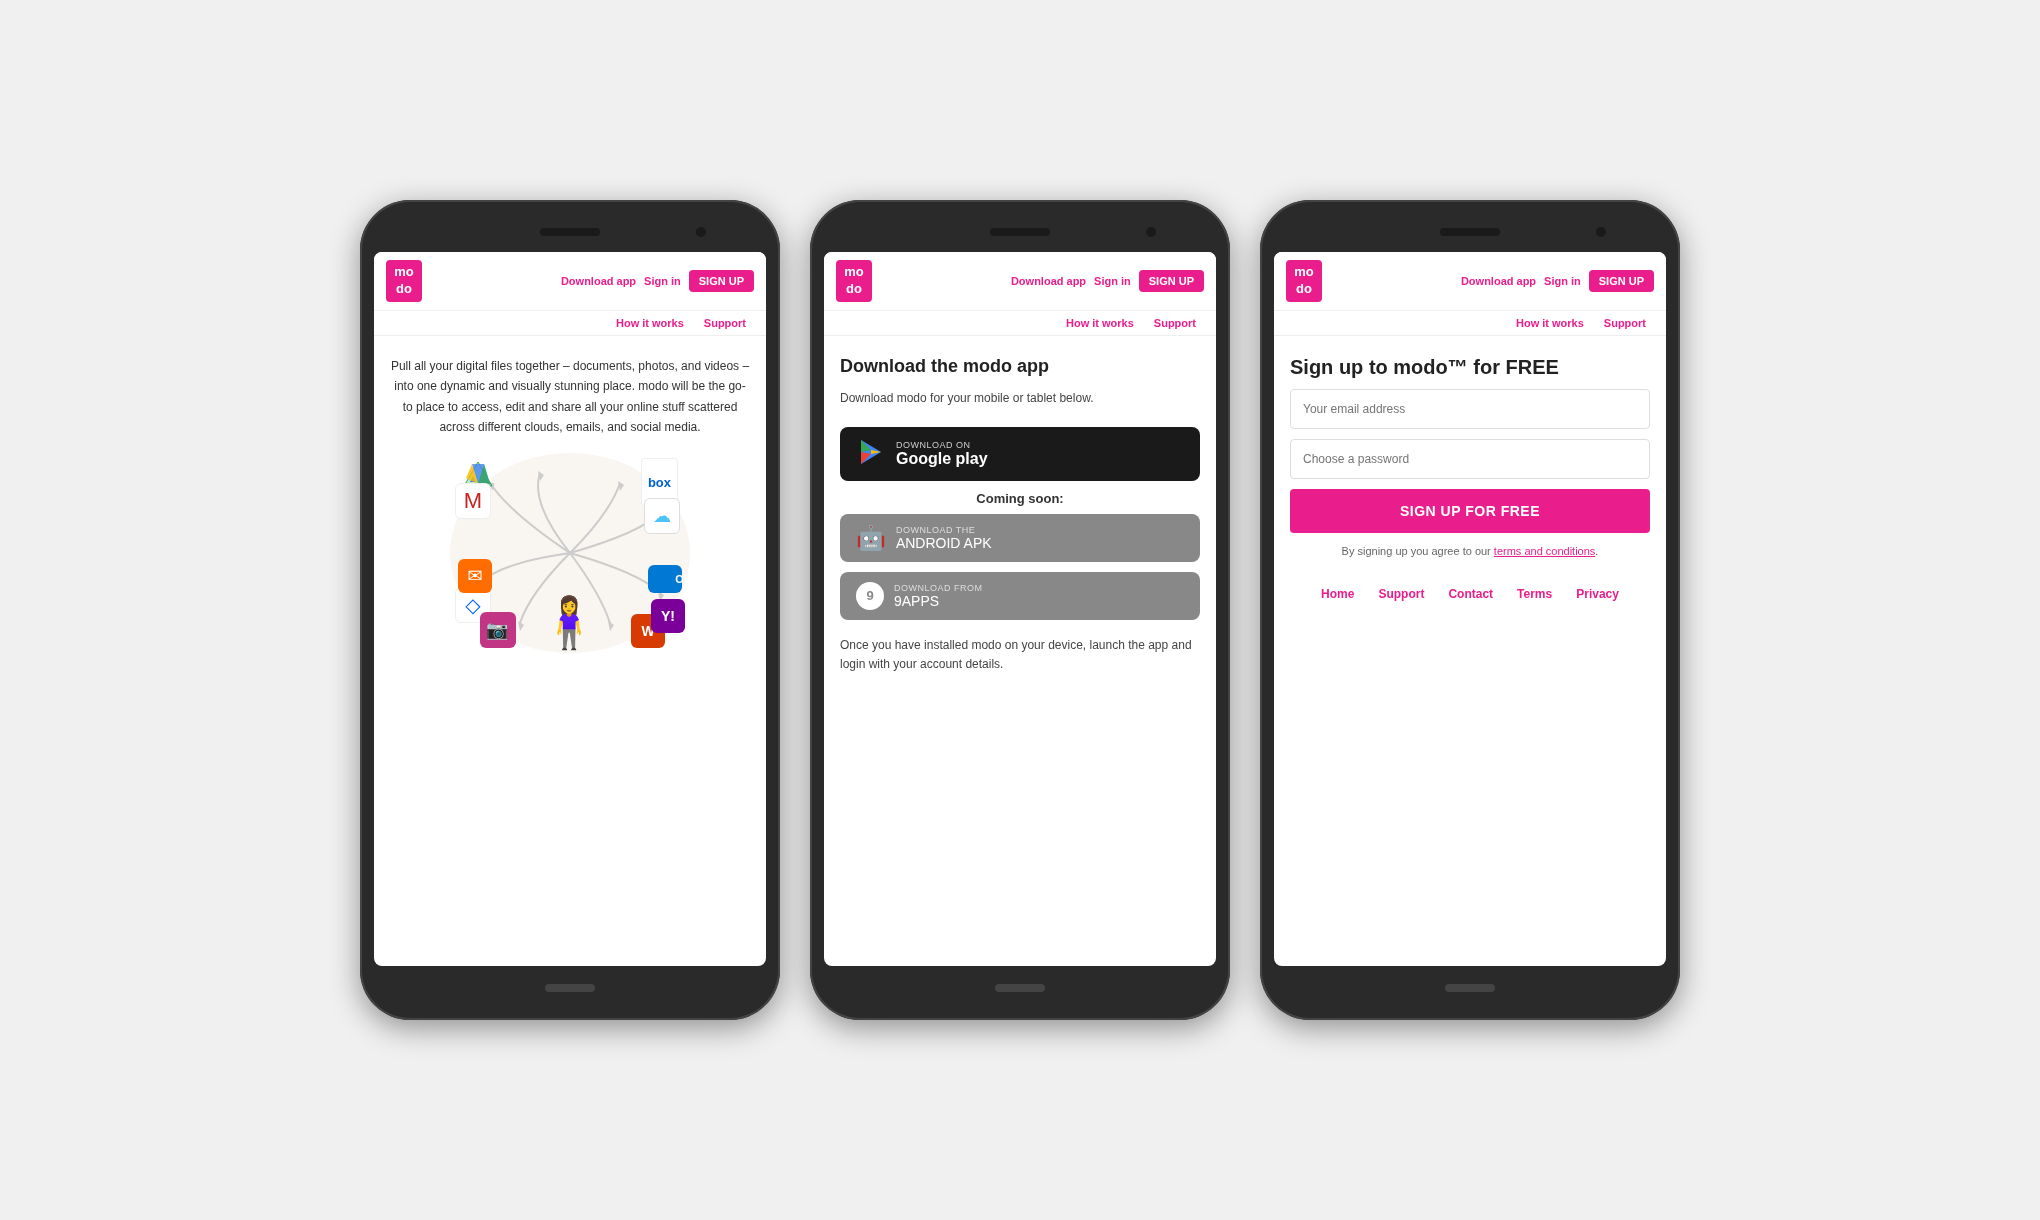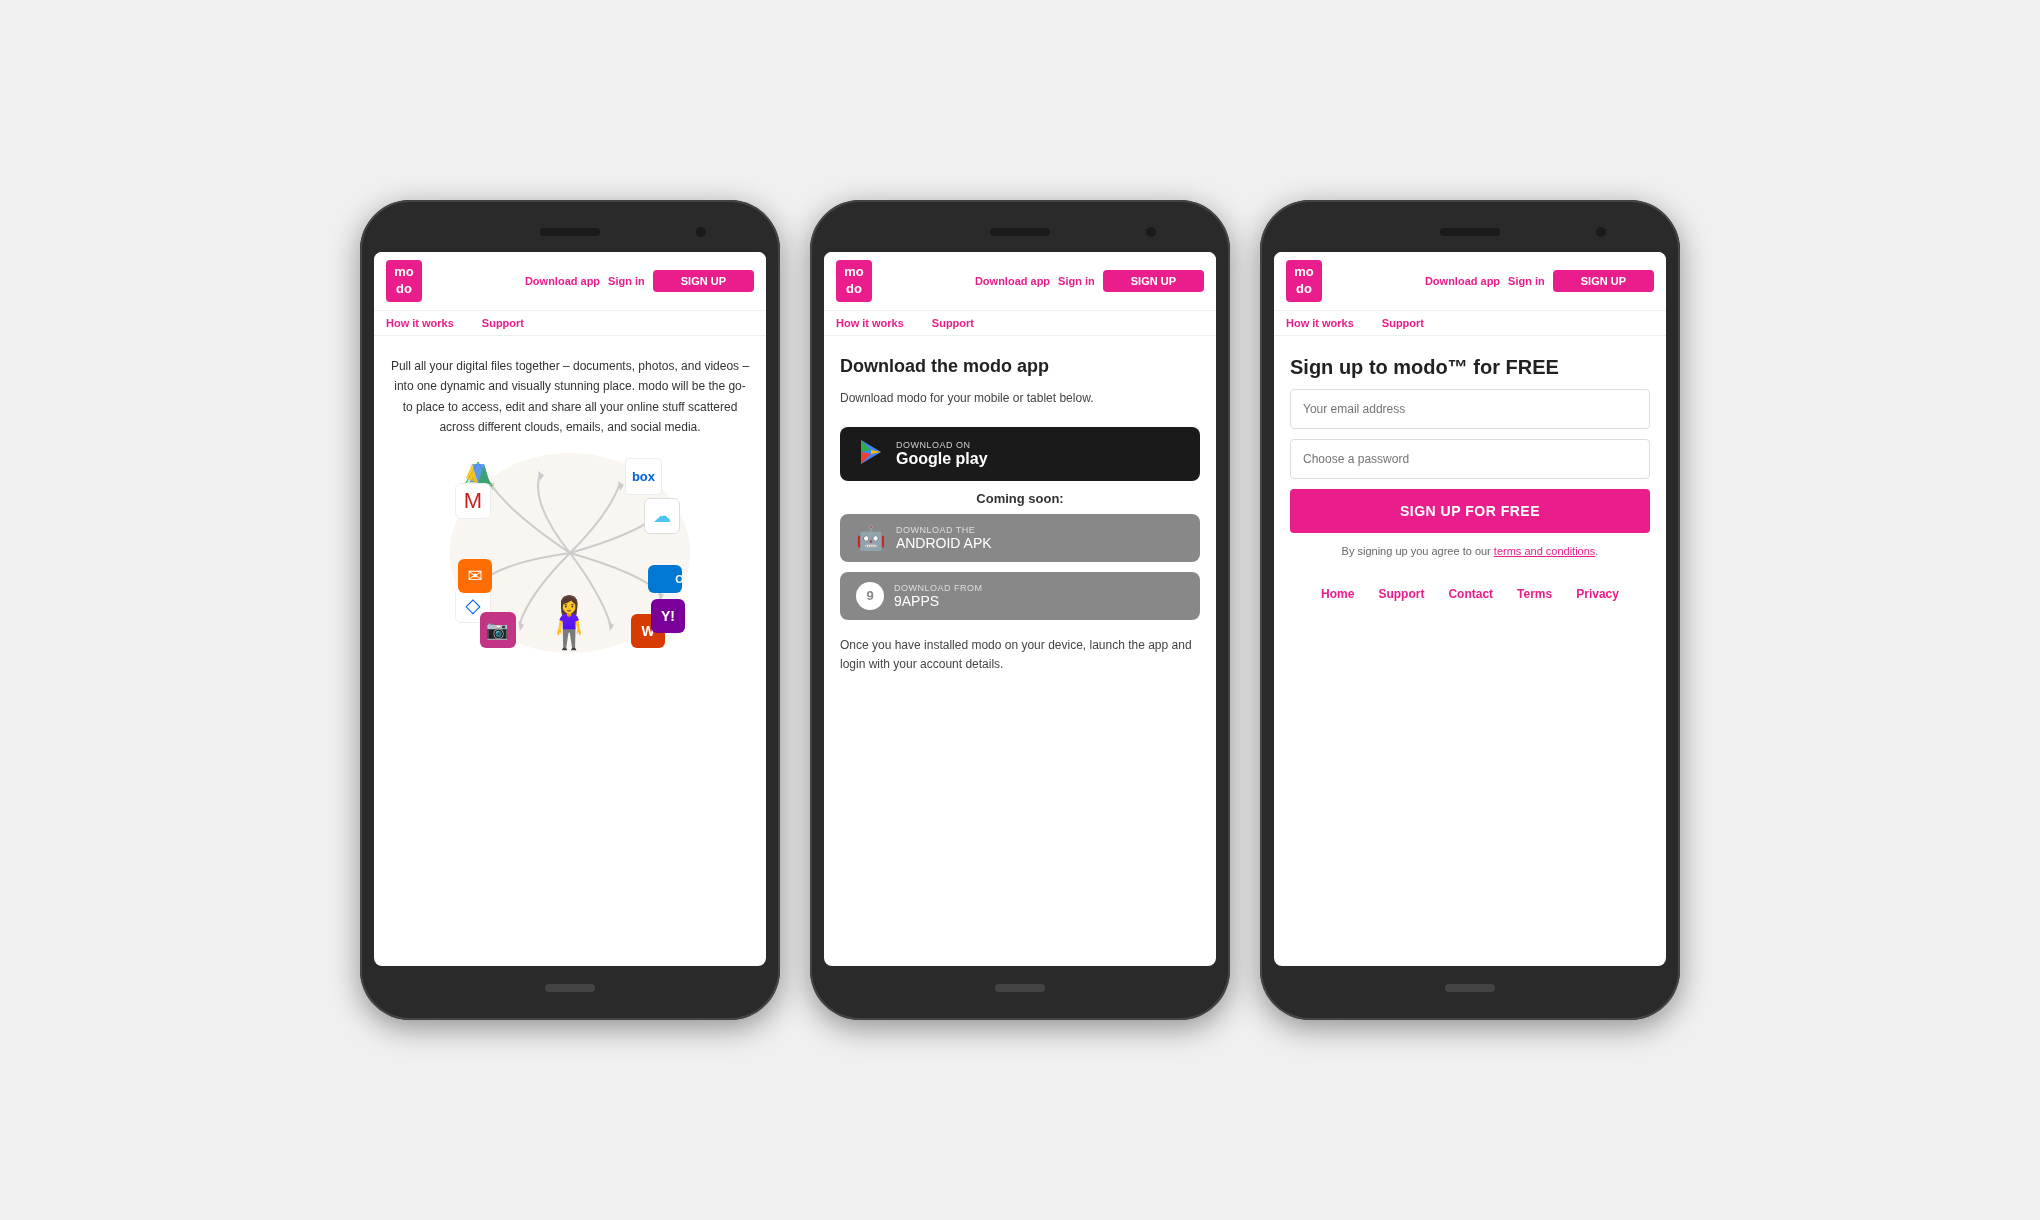--- a/index.html
+++ b/index.html
@@ -108,29 +108,29 @@
       font-size: 11px;
       font-weight: bold;
       text-decoration: none;
       cursor: pointer;
     }
     .nav-signup {
       background: #e91e8c;
       color: #fff;
       font-size: 11px;
       font-weight: bold;
-      padding: 5px 28px;
+      padding: 5px 10px;
       border-radius: 4px;
       cursor: pointer;
     }
     .nav-bottom {
       display: flex;
-      justify-content: flex-start;
-      gap: 28px;
-      padding: 6px 12px;
+      justify-content: flex-end;
+      gap: 20px;
+      padding: 6px 20px;
       border-top: 1px solid #f0f0f0;
     }
     .nav-bottom-link {
       color: #e91e8c;
       font-size: 11px;
       font-weight: bold;
       cursor: pointer;
     }
 
     
@@ -347,21 +347,21 @@
             <svg width="36" height="36" viewBox="0 0 36 36">
               <polygon points="18,4 32,28 4,28" fill="#34a853" opacity="0.3"></polygon>
               <polygon points="18,4 32,28 4,28" fill="none" stroke="#34a853" stroke-width="1"></polygon>
               <text x="8" y="24" font-size="10" fill="#4285f4">▲</text>
 
               <polygon points="12,6 24,6 30,26 18,26" fill="#4285f4" opacity="0.8"></polygon>
               <polygon points="6,20 18,26 12,6" fill="#fbbc04" opacity="0.8"></polygon>
               <polygon points="24,6 30,26 18,26" fill="#34a853" opacity="0.8"></polygon>
             </svg>
           </div>
-          <div style="position:absolute; top:5px; right:28px; background:#fff; border:1px solid #eee; border-radius:4px; padding:10px 6px; font-size:13px; font-weight:bold; color:#0061d5;">box</div>
+          <div style="position:absolute; top:5px; right:12px; background:#fff; border:1px solid #eee; border-radius:4px; padding:16px 6px; font-size:13px; font-weight:bold; color:#0061d5;">box</div>
           <div style="position:absolute; top:30px; left:5px; background:#fff; border:1px solid #eee; border-radius:6px; width:36px; height:36px; display:flex; align-items:center; justify-content:center; font-size:22px; color:#c5221f;">M</div>
           <div style="position:absolute; top:45px; right:10px; background:#fff; border:1px solid #ddd; border-radius:6px; width:36px; height:36px; display:flex; align-items:center; justify-content:center; font-size:18px; color:#4fc3f7;">☁</div>
           <div style="position:absolute; bottom:30px; left:5px; background:#fff; border:1px solid #eee; border-radius:6px; width:36px; height:36px; display:flex; align-items:center; justify-content:center; font-size:20px; color:#0061fe;">◇</div>
           <div style="position:absolute; bottom:5px; left:30px; background:#c13584; border-radius:6px; width:36px; height:36px; display:flex; align-items:center; justify-content:center; font-size:18px; color:#fff;">📷</div>
           <div style="position:absolute; bottom:5px; right:25px; background:#d83b01; border-radius:6px; width:34px; height:34px; display:flex; align-items:center; justify-content:center; font-size:14px; color:#fff; font-weight:bold;">W</div>
           <div style="position:absolute; bottom:20px; right:5px; background:#7b0099; border-radius:6px; width:34px; height:34px; display:flex; align-items:center; justify-content:center; font-size:14px; color:#fff; font-weight:bold;">Y!</div>
           <div style="position:absolute; bottom:60px; right:8px; background:#0078d4; border-radius:6px; width:34px; height:28px; display:flex; align-items:center; justify-content:center; font-size:11px; color:#fff; font-weight:bold;padding-left:32px;">Ol</div>
           <div style="position:absolute; bottom:60px; left:8px; background:#ff6d00; border-radius:6px; width:34px; height:34px; display:flex; align-items:center; justify-content:center; font-size:18px; color:#fff;">✉</div>
 
           <div style="position:absolute; bottom:5px; left:50%; transform:translateX(-50%); font-size:50px; line-height:1;">🧍‍♀️</div>

